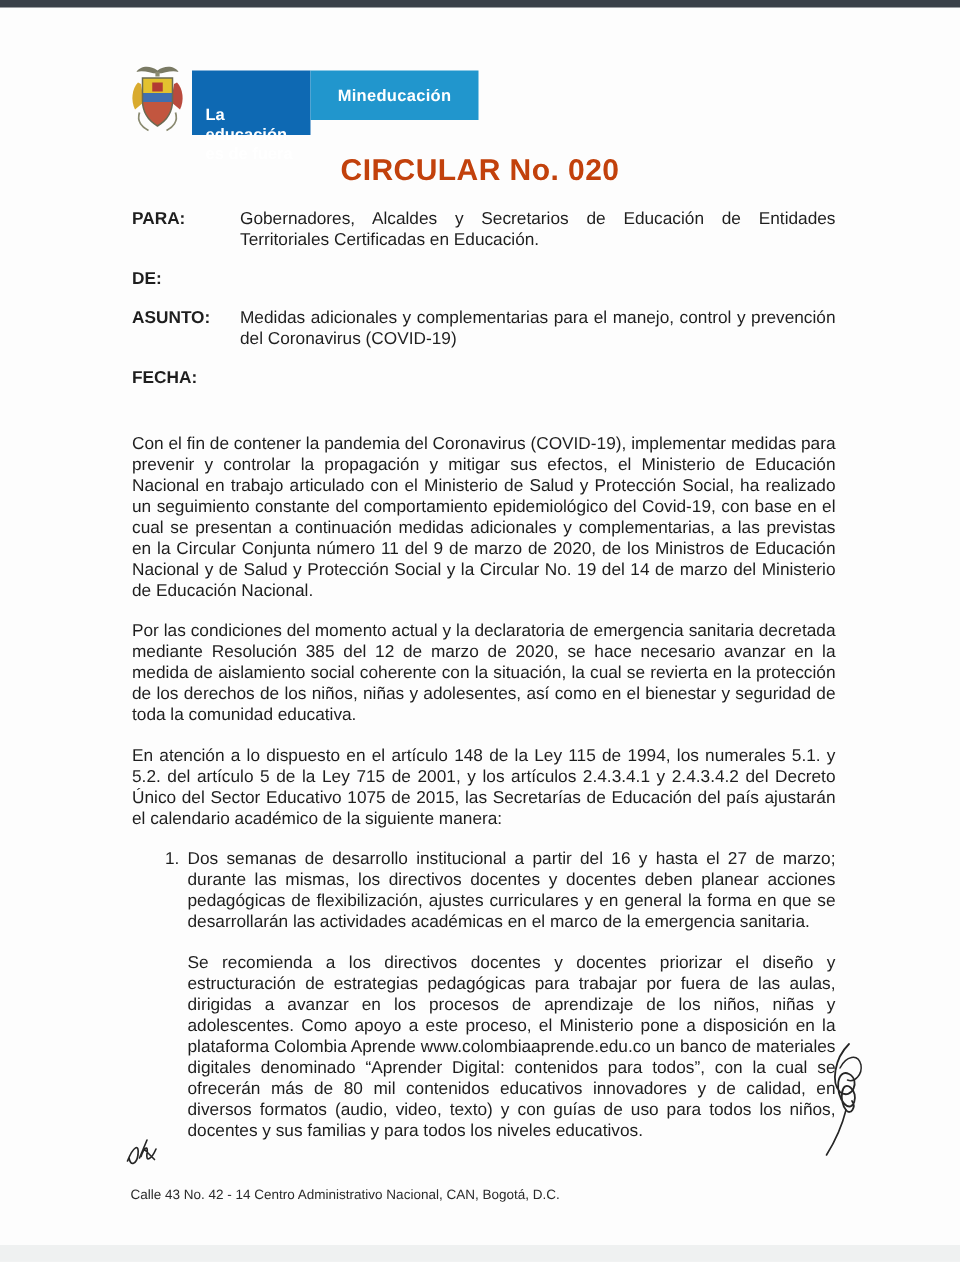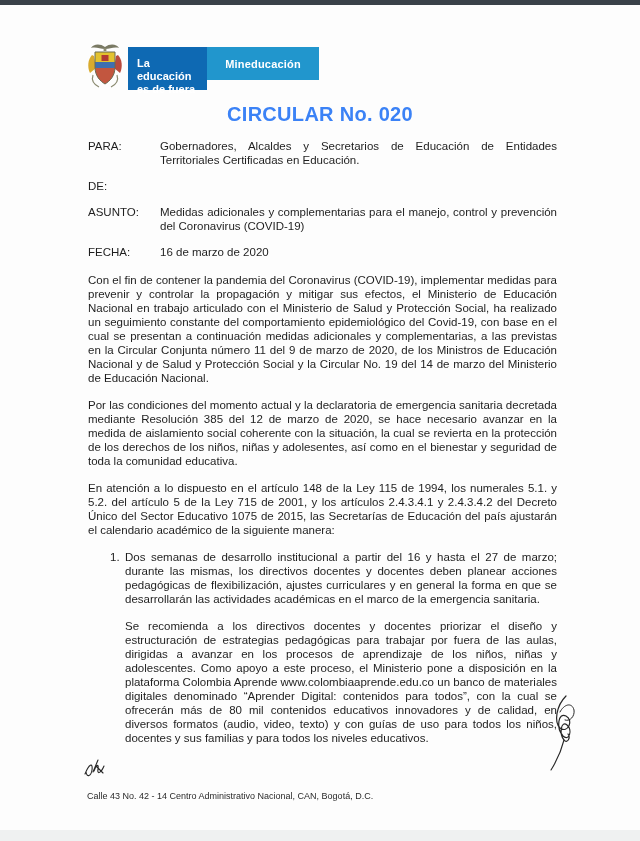--- a/index.html
+++ b/index.html
@@ -10,43 +10,43 @@
     font-family:"Liberation Sans", sans-serif; color:#1e1e1e;
   }
   .top-bar { position:absolute; top:0; left:0; width:640px; height:5px; background:#3a4149; }
   .bottom-edge { position:absolute; bottom:0; left:0; width:640px; height:11px; background:#eff1f1; }
 
   
   .logo-row { position:absolute; top:47px; left:85px; display:flex; align-items:flex-start; }
   .coat { width:40px; height:46px; margin-top:-4px; margin-right:3px; }
   .brand-dark {
     background:#0e69b3; width:79px; height:43px; color:#fff;
-    font-weight:bold; font-size:11px; line-height:13px; padding:10px 0 0 9px;
+    font-weight:bold; font-size:11px; line-height:13px; padding:24px 0 0 9px;
   }
   .brand-light {
     background:#2196cd; width:112px; height:33px; color:#fff;
     font-size:11px; font-weight:bold; display:flex; align-items:center; justify-content:center;
     letter-spacing:0.2px;
   }
 
   .doc-title {
     position:absolute; top:103px; left:0; width:100%;
-    text-align:center; font-size:20px; font-weight:bold; color:#3b82f6;
+    text-align:center; font-size:20px; font-weight:bold; color:#c2410c;
     letter-spacing:0.3px;
   }
 
   
   .content {
     position:absolute; top:139px; left:88px; width:469px;
     font-size:11.5px; line-height:14px; text-align:justify;
   }
   .meta-row { display:grid; grid-template-columns:72px 1fr; margin-bottom:12px; }
-  .meta-row .lbl { font-weight:normal; text-align:left; }
+  .meta-row .lbl { font-weight:bold; text-align:left; }
   .meta-row .val { text-align:justify; }
-  .meta-row.last { margin-bottom:14px; }
+  .meta-row.last { margin-bottom:30px; }
   .para { margin-bottom:13px; }
   .section-heading { font-weight:bold; text-align:left; margin-bottom:13px; }
   .list-row { display:grid; grid-template-columns:15px 1fr; margin-left:22px; margin-bottom:13px; }
   .list-cont { margin-left:37px; margin-bottom:13px; }
 
   
   .mark-left  { position:absolute; top:757px; left:82px;  width:26px; height:26px; }
   .mark-right { position:absolute; top:692px; left:546px; width:38px; height:86px; }
   .mark-left svg, .mark-right svg { width:100%; height:100%; }
 
@@ -104,21 +104,20 @@
     </div>
     <div class="meta-row">
       <span class="lbl">DE:</span>
     </div>
     <div class="meta-row">
       <span class="lbl">ASUNTO:</span>
       <span class="val">Medidas adicionales y complementarias para el manejo, control y prevención del Coronavirus (COVID-19)</span>
     </div>
     <div class="meta-row last">
       <span class="lbl">FECHA:</span>
-      <span class="val">16 de marzo de 2020</span>
     </div>
 
     <p class="para">Con el fin de contener la pandemia del Coronavirus (COVID-19), implementar medidas para prevenir y controlar la propagación y mitigar sus efectos, el Ministerio de Educación Nacional en trabajo articulado con el Ministerio de Salud y Protección Social, ha realizado un seguimiento constante del comportamiento epidemiológico del Covid-19, con base en el cual se presentan a continuación medidas adicionales y complementarias, a las previstas en la Circular Conjunta número 11 del 9 de marzo de 2020, de los Ministros de Educación Nacional y de Salud y Protección Social y la Circular No. 19 del 14 de marzo del Ministerio de Educación Nacional.</p>
     <p class="para">Por las condiciones del momento actual y la declaratoria de emergencia sanitaria decretada mediante Resolución 385 del 12 de marzo de 2020, se hace necesario avanzar en la medida de aislamiento social coherente con la situación, la cual se revierta en la protección de los derechos de los niños, niñas y adolesentes, así como en el bienestar y seguridad de toda la comunidad educativa.</p>
     <p class="para">En atención a lo dispuesto en el artículo 148 de la Ley 115 de 1994, los numerales 5.1. y 5.2. del artículo 5 de la Ley 715 de 2001, y los artículos 2.4.3.4.1 y 2.4.3.4.2 del Decreto Único del Sector Educativo 1075 de 2015, las Secretarías de Educación del país ajustarán el calendario académico de la siguiente manera:</p>
 
     <div class="list-row">
       <span>1.</span>
       <span>Dos semanas de desarrollo institucional a partir del 16 y hasta el 27 de marzo; durante las mismas, los directivos docentes y docentes deben planear acciones pedagógicas de flexibilización, ajustes curriculares y en general la forma en que se desarrollarán las actividades académicas en el marco de la emergencia sanitaria.</span>
     </div>

